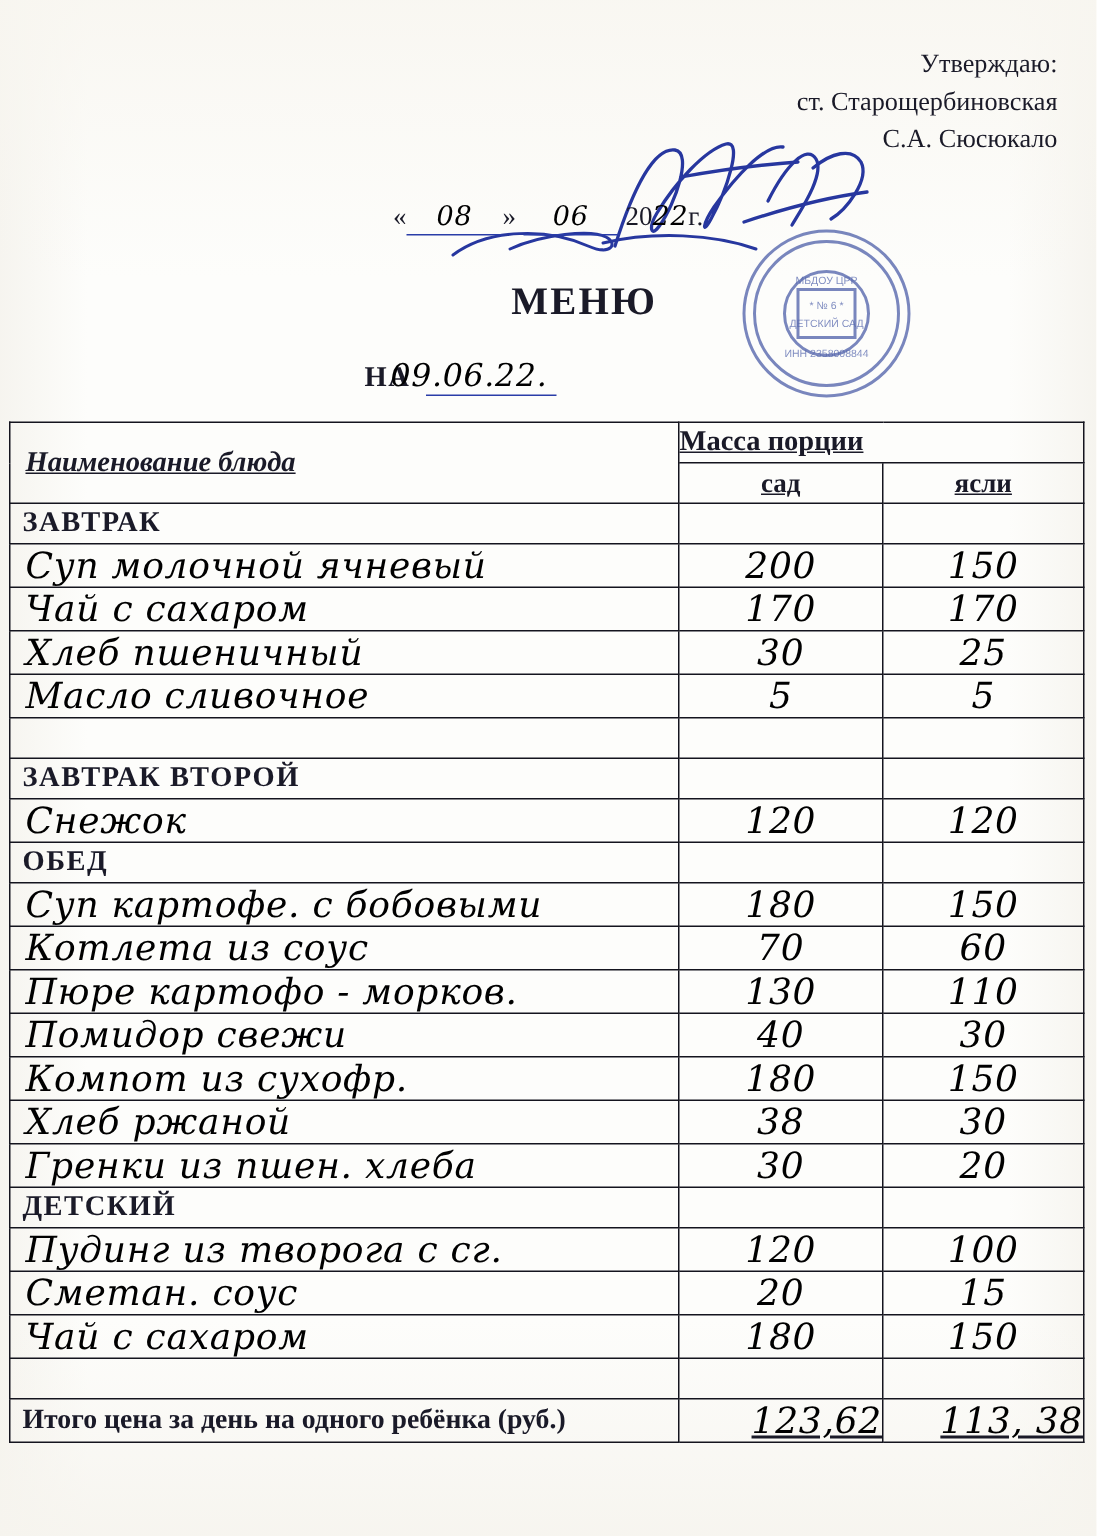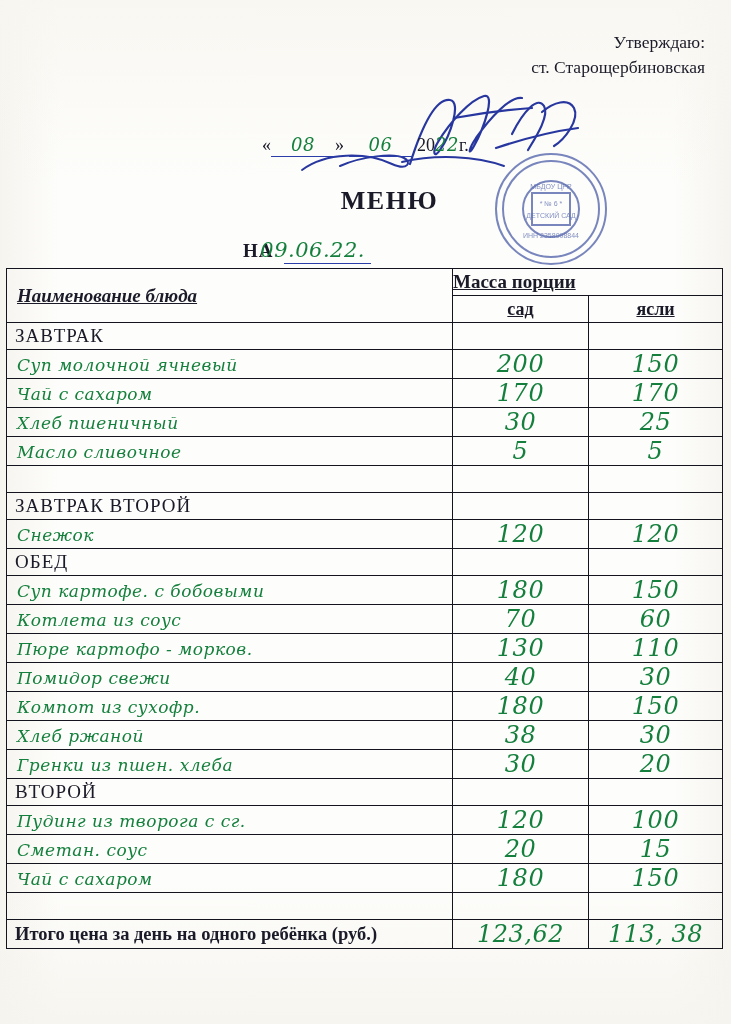--- a/index.html
+++ b/index.html
@@ -51,21 +51,21 @@
     position: absolute;
     top: 134px;
     left: 262px;
     width: 440px;
     font-size: 18px;
     white-space: nowrap;
   }
   .hand {
     font-family: "DejaVu Serif", serif;
     font-style: italic;
-    color: #15803d;
+    color: #000000;
     letter-spacing: 0.5px;
   }
   .ul {
     display: inline-block;
     border-bottom: 1.6px solid #2a3da8;
     padding: 0 6px 1px 6px;
     min-width: 52px;
     text-align: center;
   }
 
@@ -125,21 +125,21 @@
     letter-spacing: 1px;
   }
   .na-line .na-date {
     font-size: 21px;
     margin-left: 6px;
   }
 
   
   .tbl {
     position: absolute;
-    top: 268px;
+    top: 281px;
     left: 6px;
     width: 716px;
     border-collapse: collapse;
     table-layout: fixed;
   }
   .tbl td {
     border: 1.4px solid #14141e;
     padding: 0;
     height: 26px;
     vertical-align: middle;
@@ -165,69 +165,71 @@
   .th-sub {
     font-weight: bold;
     font-size: 18px;
     text-align: center;
     height: 40px;
     text-decoration: underline;
     margin-left: 12px;
   }
 
   .meal-head {
-    font-weight: normal;
+    font-weight: bold;
     font-size: 19px;
     letter-spacing: 1px;
     padding-left: 8px !important;
     height: 30px;
   }
   .dish {
     height: 30px;
     padding-left: 10px !important;
     font-size: 21px;
   }
   .dish .hand {
-    font-size: 17px;
+    font-size: 24px;
   }
   .num {
     text-align: center;
     font-size: 23px;
     height: 30px;
   }
   .num .hand {
     font-size: 24px;
   }
   .blank-row td { height: 26px; }
 
   .total-label {
     font-weight: bold;
     font-size: 18.5px;
     padding-left: 8px !important;
     height: 42px;
     margin-top: 16px;
   }
   .total-num {
-    text-align: center;
+    text-align: right;
     font-size: 23px;
     height: 42px;
+    text-decoration: underline;
   }
   .total-num .hand {
     font-size: 24px;
   }
 </style>
 </head>
 <body>
 
 <div class="page">
   <div class="paper-tint"></div>
 
   <div class="approval">
     <div class="line">Утверждаю:</div>
     <div class="line">ст. Старощербиновская</div>
+    <div class="line">С.А. Сюсюкало</div>
   </div>
 
   <svg class="signature" viewBox="0 0 215 86">
     <g fill="none" stroke="#27379f" stroke-width="2.2" stroke-linecap="round">
       <path d="M18 76 C30 38, 44 10, 58 12 C70 14, 58 48, 48 62 C42 71, 40 64, 46 54 C58 34, 78 12, 92 8 C104 5, 92 40, 82 58 C76 69, 76 62, 84 50 C98 30, 118 8, 130 10"></path>
       <path d="M62 30 C84 26, 112 22, 140 20"></path>
       <path d="M120 46 C132 22, 146 8, 152 18 C158 28, 142 52, 136 62"></path>
       <path d="M150 24 C162 14, 176 10, 182 20 C188 32, 172 52, 162 58"></path>
       <path d="M104 60 C128 52, 156 44, 186 40"></path>
     </g>
@@ -360,21 +362,21 @@
         <td class="num"><span class="hand">38</span></td>
         <td class="num"><span class="hand">30</span></td>
       </tr>
       <tr>
         <td class="dish"><span class="hand">Гренки из пшен. хлеба</span></td>
         <td class="num"><span class="hand">30</span></td>
         <td class="num"><span class="hand">20</span></td>
       </tr>
 
       <tr>
-        <td class="meal-head">ВТОРОЙ</td>
+        <td class="meal-head">ДЕТСКИЙ</td>
         <td class="num"></td>
         <td class="num"></td>
       </tr>
       <tr>
         <td class="dish"><span class="hand">Пудинг из творога с сг.</span></td>
         <td class="num"><span class="hand">120</span></td>
         <td class="num"><span class="hand">100</span></td>
       </tr>
       <tr>
         <td class="dish"><span class="hand">Сметан. соус</span></td>

